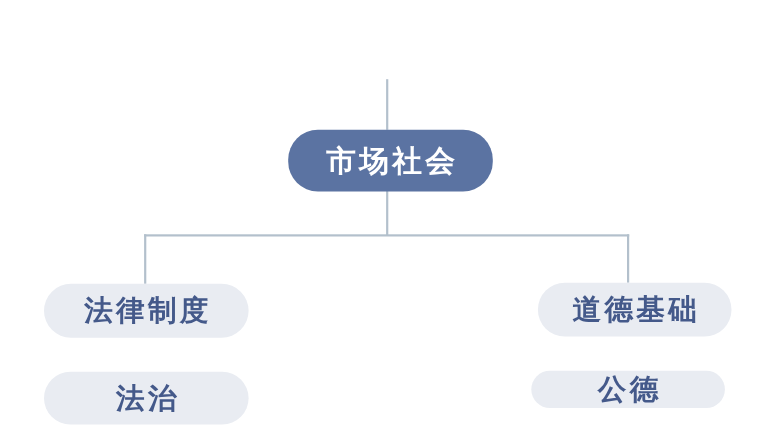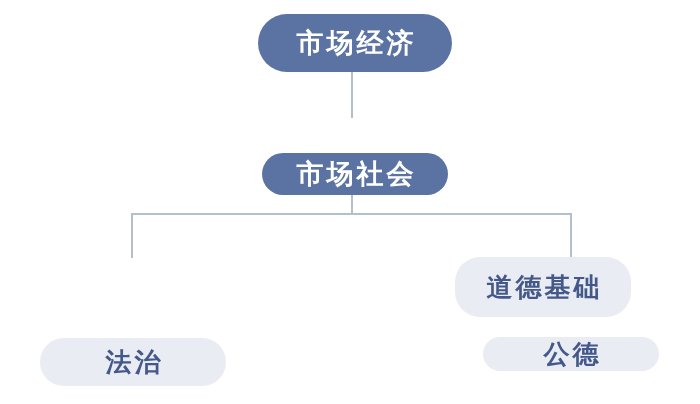--- a/index.html
+++ b/index.html
@@ -35,48 +35,48 @@
     color: #44598a;
     font-size: 26px;
   }
   .connector {
     position: absolute;
     background: #b3c0cc;
   }
 
   
   .n-market-economy { left: 258px; top: 14px;  width: 194px; height: 58px; border-radius: 29px; }
-  .n-market-society { left: 262px; top: 118px; width: 186px; height: 42px; border-radius: 27px; margin-top: 35px; }
+  .n-market-society { left: 262px; top: 118px; width: 186px; height: 56px; border-radius: 27px; }
   .n-legal-system   { left: 40px;  top: 258px; width: 186px; height: 49px; border-radius: 25px; }
   .n-rule-of-law    { left: 40px;  top: 338px; width: 186px; height: 48px; border-radius: 25px; }
-  .n-moral-found    { left: 455px; top: 257px; width: 176px; height: 60px; border-radius: 25px; }
+  .n-moral-found    { left: 489px; top: 257px; width: 176px; height: 49px; border-radius: 25px; }
   .n-public-moral   { left: 483px; top: 337px; width: 176px; height: 34px; border-radius: 25px; }
 
   
   .c-root-child   { left: 351px; top: 72px;  width: 2px;   height: 46px; }
   .c-child-stem   { left: 351px; top: 171px; width: 2px;   height: 43px; }
   .c-branch-bar   { left: 131px; top: 213px; width: 441px; height: 2px;  }
   .c-left-drop    { left: 131px; top: 213px; width: 2px;   height: 45px; }
   .c-right-drop   { left: 570px; top: 213px; width: 2px;   height: 44px; }
 </style>
 </head>
 <body>
 
 <div class="canvas">
 
   <div class="connector c-root-child"></div>
   <div class="connector c-child-stem"></div>
   <div class="connector c-branch-bar"></div>
   <div class="connector c-left-drop"></div>
   <div class="connector c-right-drop"></div>
 
-  <div class="node primary n-market-economy">市场经济</div>
 
   <div class="node primary n-market-society">市场社会</div>
 
+  <div class="node secondary n-legal-system">法律制度</div>
 
   <div class="node secondary n-rule-of-law">法治</div>
 
   <div class="node secondary n-moral-found">道德基础</div>
 
   <div class="node secondary n-public-moral">公德</div>
 
 </div>
 
 </body></html>

